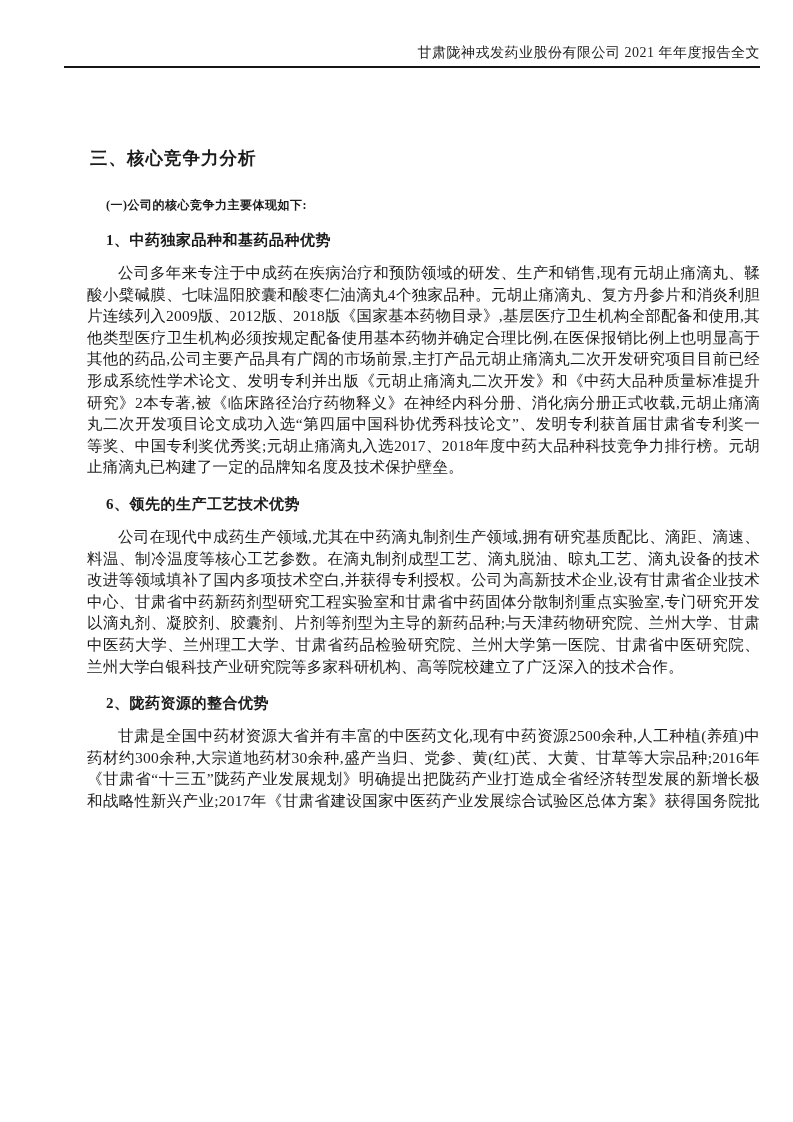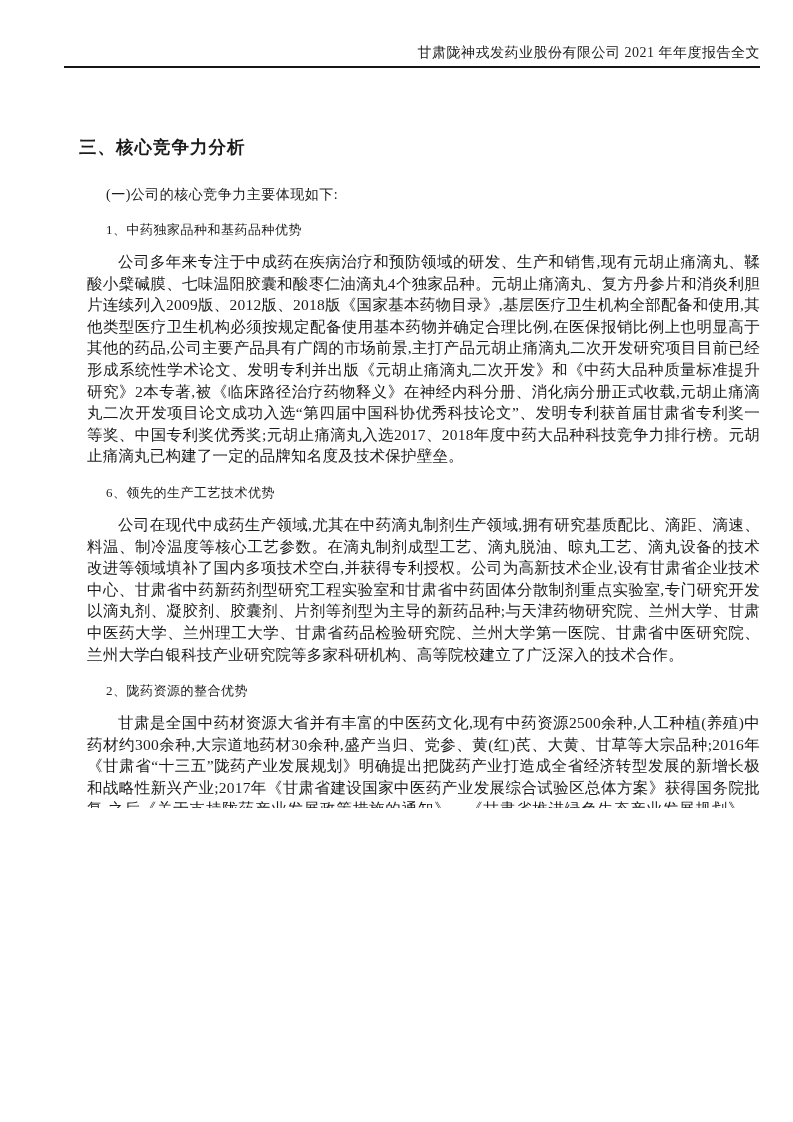--- a/index.html
+++ b/index.html
@@ -26,35 +26,35 @@
     letter-spacing: 0.5px;
     border-bottom: 2px solid #161616;
   }
   .content {
     position: absolute;
     left: 75px;
     right: 33px;
     top: 131px;
   }
   .content h1 {
-    margin: 4px;
+    margin: 15px;
     font-size: 17.5px;
     font-weight: bold;
     letter-spacing: 1px;
   }
   .content h2 {
     margin: 27px 0 0 31px;
-    font-size: 14px;
-    font-weight: normal;
+    font-size: 12px;
+    font-weight: bold;
     letter-spacing: 0.5px;
   }
   .content h3 {
     margin: 17px 0 12px 31px;
-    font-size: 13px;
-    font-weight: normal;
+    font-size: 15px;
+    font-weight: bold;
     letter-spacing: 0.5px;
   }
   .content p {
     margin: 0 0 12px 12px;
     font-size: 15.5px;
     line-height: 21.6px;
     text-align: justify;
     text-indent: 31px;
     letter-spacing: 0.2px;
   }

